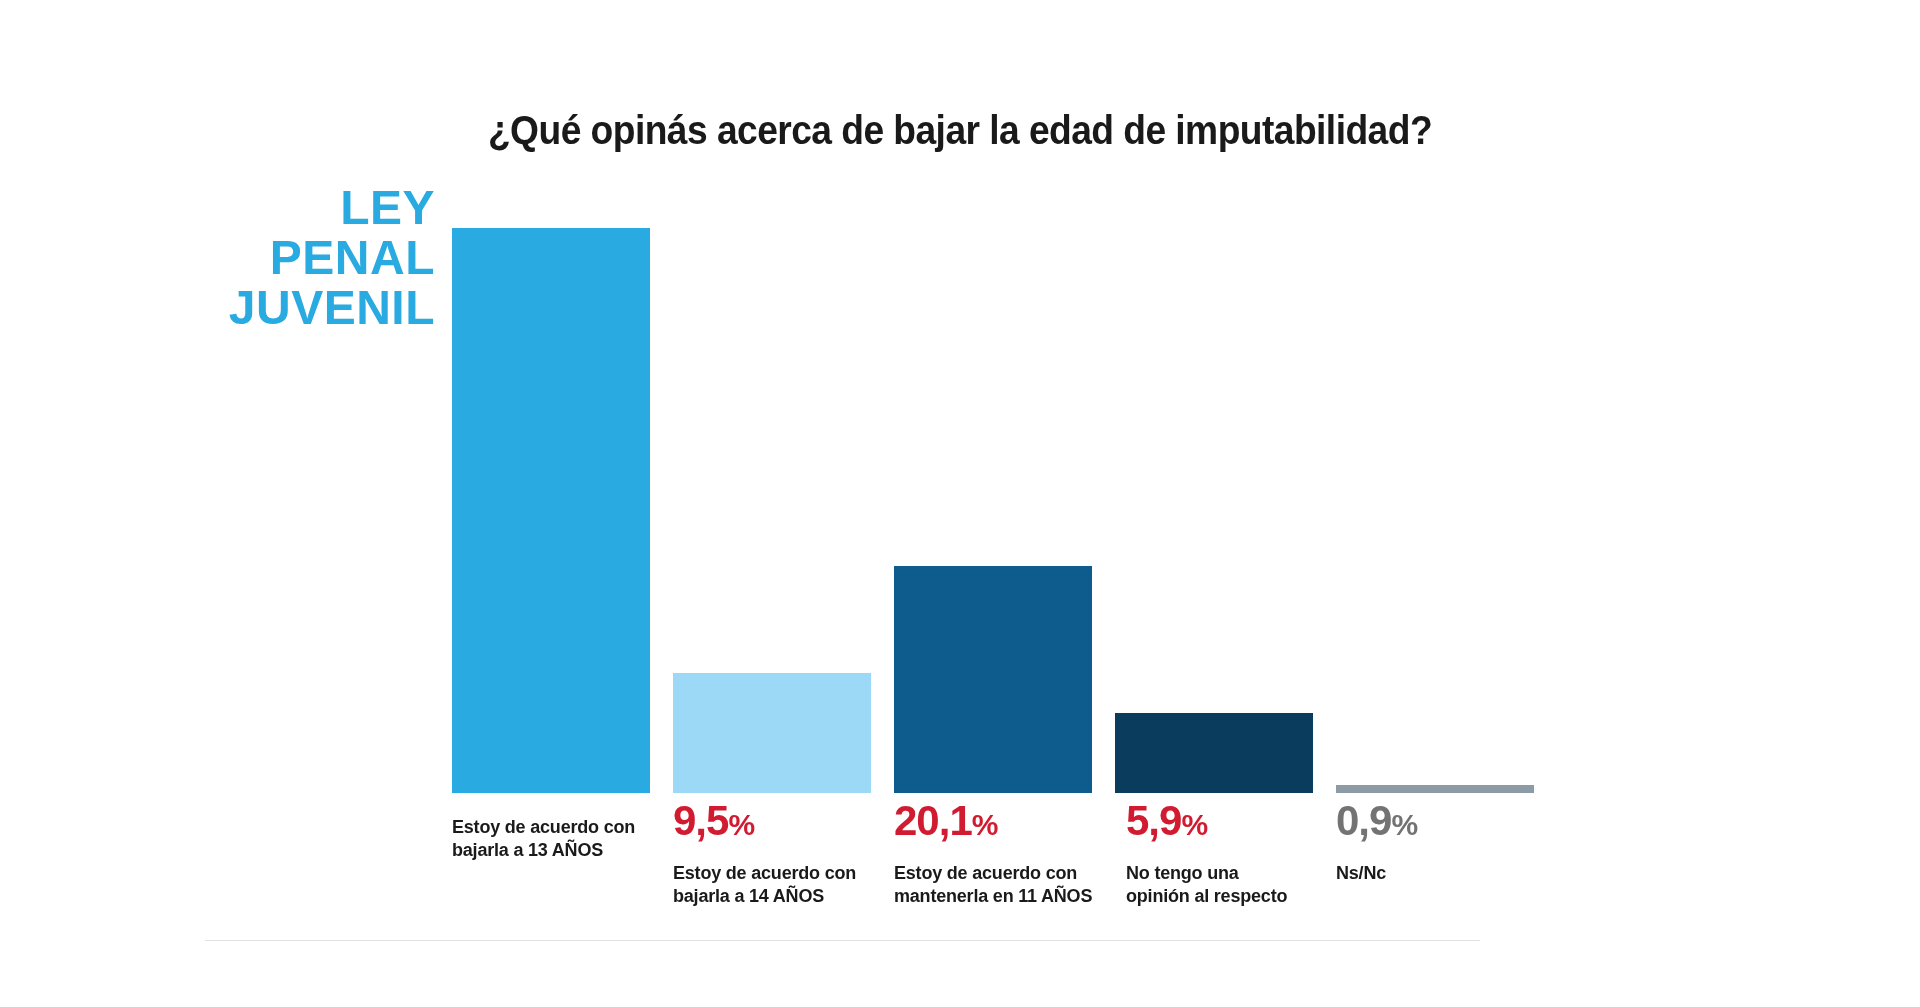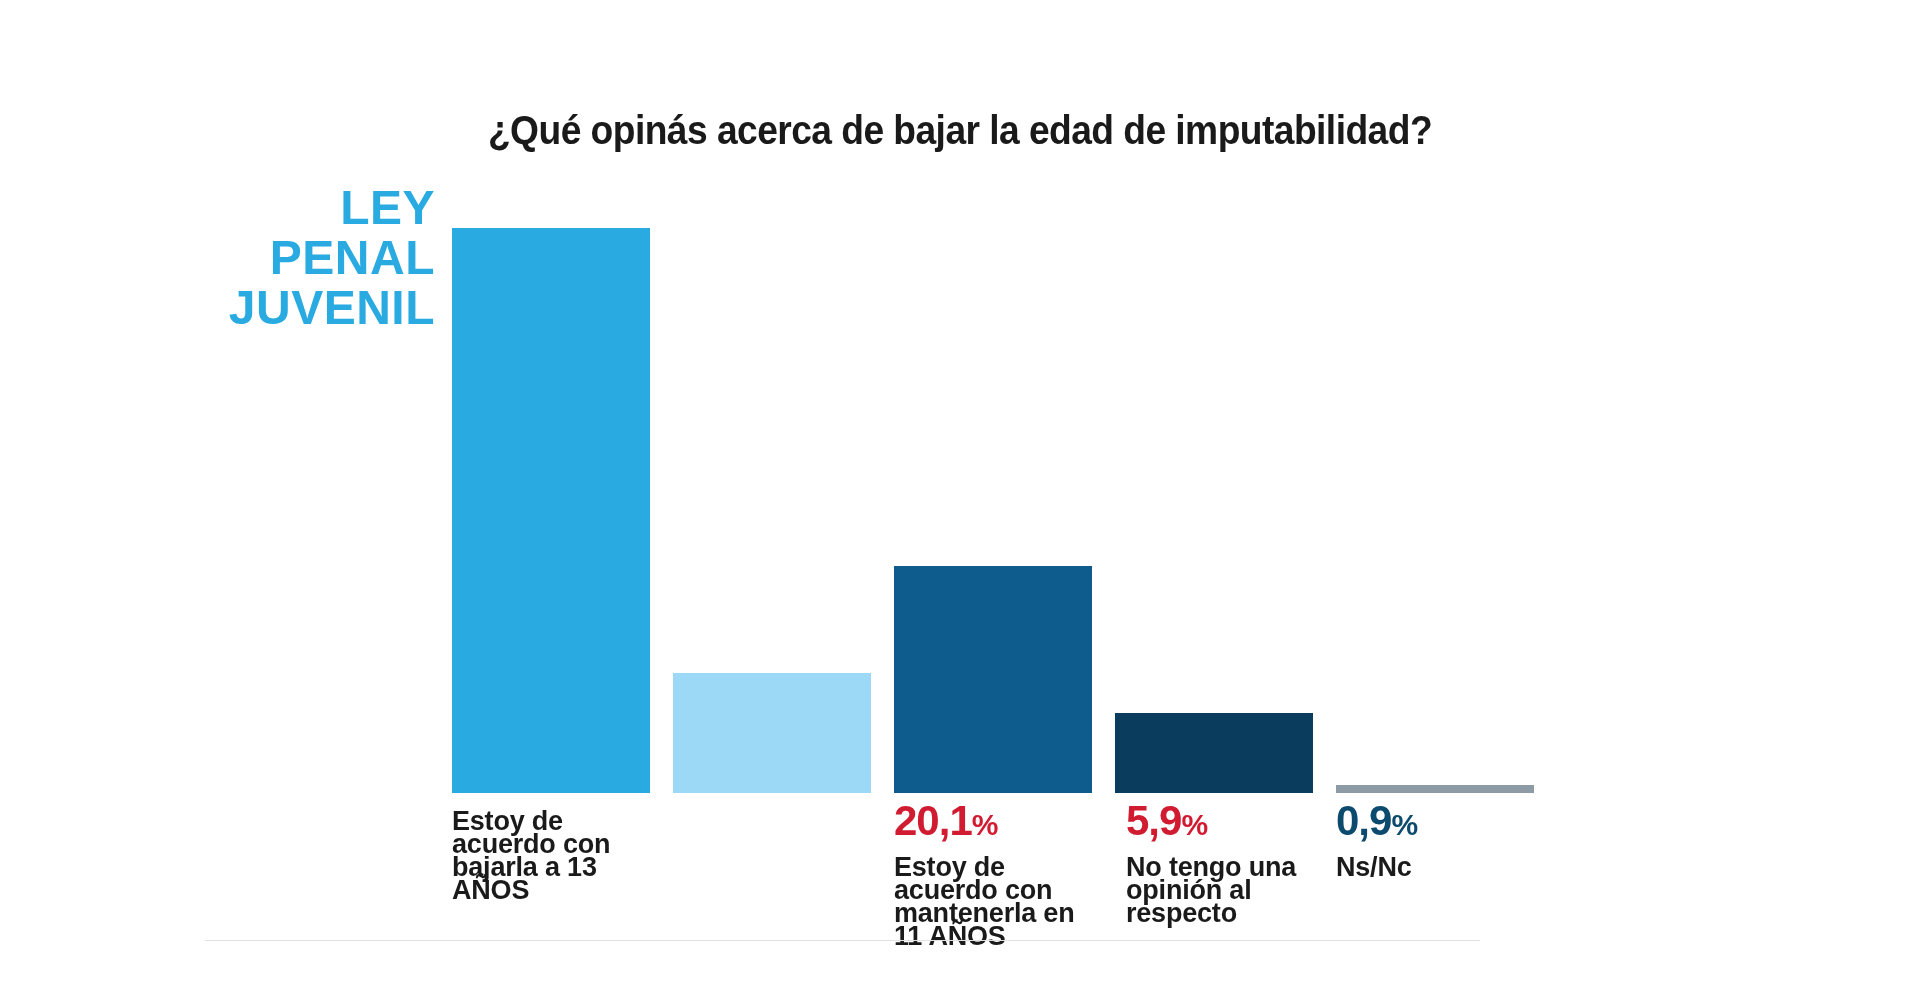--- a/index.html
+++ b/index.html
@@ -97,23 +97,23 @@
     font-family: "Liberation Sans", sans-serif;
     font-size: 42px;
     font-weight: bold;
     line-height: 42px;
     letter-spacing: -1px;
     color: #d01b31;
     white-space: nowrap;
   }
   .pct .pct-sign { font-size: 30px; }
   .caption {
-    margin-top: 10px;
+    margin-top: 16px;
     font-family: "Liberation Sans", sans-serif;
-    font-size: 27px;
+    font-size: 18px;
     line-height: 23px;
     font-weight: bold;
     color: #1a1a1a;
     letter-spacing: -0.2px;
   }
 
   
   .footer-rule {
     position: absolute;
     left: 205px;
@@ -151,29 +151,33 @@
     </div>
     <div class="bar-slot" style="left:884px;">
       <div class="bar" style="height: 8px; background: rgb(140, 155, 166);"></div>
     </div>
   </div>
 
   <div class="labels">
     <div class="label-col" style="left:0px;">
       <div class="caption">Estoy de acuerdo con bajarla a 13 AÑOS</div>
     </div>
+    <div class="label-col" style="left:221px;">
+      <div class="pct" style="color: rgb(208, 27, 49);">9,5<span class="pct-sign">%</span></div>
+      <div class="caption">Estoy de acuerdo con bajarla a 14 AÑOS</div>
+    </div>
     <div class="label-col" style="left:442px;">
       <div class="pct" style="color: rgb(208, 27, 49);">20,1<span class="pct-sign">%</span></div>
       <div class="caption">Estoy de acuerdo con mantenerla en 11 AÑOS</div>
     </div>
     <div class="label-col" style="left:674px;width:180px;">
       <div class="pct" style="color: rgb(208, 27, 49);">5,9<span class="pct-sign">%</span></div>
       <div class="caption">No tengo una opinión al respecto</div>
     </div>
     <div class="label-col" style="left:884px;">
-      <div class="pct" style="color: #0c4a6e;">0,9<span class="pct-sign">%</span></div>
+      <div class="pct" style="color: #737373;">0,9<span class="pct-sign">%</span></div>
       <div class="caption">Ns/Nc</div>
     </div>
   </div>
 
   <div class="footer-rule"></div>
 
 </div>
 
 </body></html>

